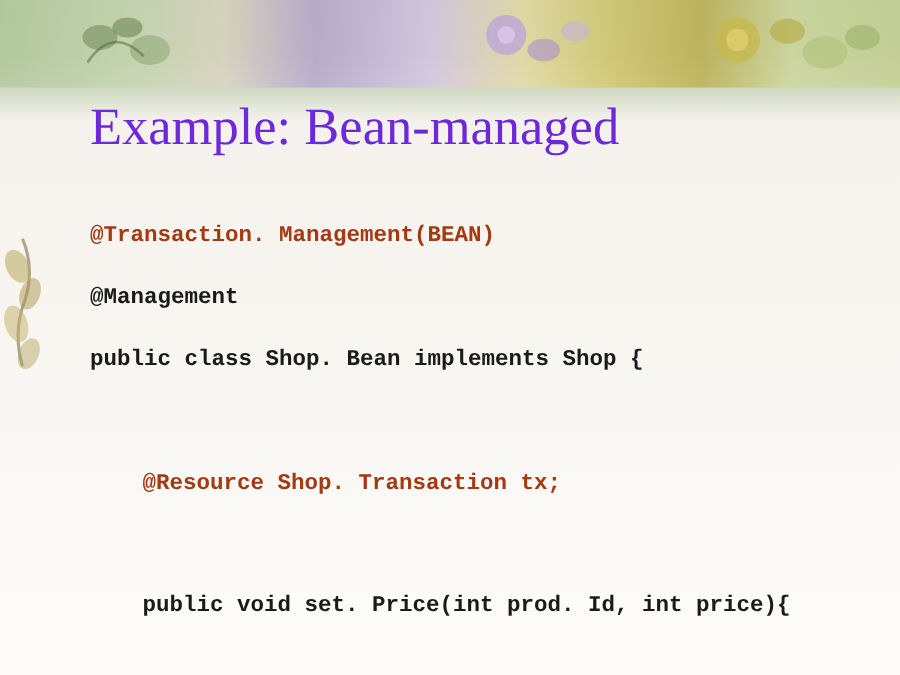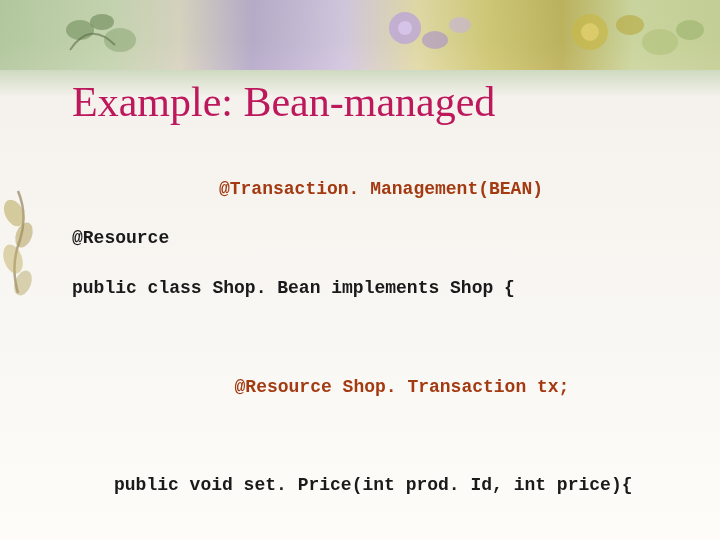--- a/index.html
+++ b/index.html
@@ -40,34 +40,34 @@
   }
   .content {
     position: absolute;
     left: 72px;
     top: 78px;
     right: 30px;
   }
   h1 {
     font-size: 42px;
     font-weight: normal;
-    color: #be185d;
+    color: #6d28d9;
     margin-bottom: 26px;
     letter-spacing: 0px;
   }
   .code {
     font-family: "Courier New", monospace;
     font-size: 18px;
     font-weight: bold;
     line-height: 1.38;
     color: #1a1a1a;
     white-space: pre;
   }
   .ind1 { padding-left: 42px; }
-  .hl { color: #a33a12; text-align: center; }
+  .hl { color: #a33a12; }
   .blank { height: 24px; }
 </style>
 </head>
 <body>
 
 <div class="banner"></div>
 
 <svg class="flora left" width="120" height="70">
   <ellipse cx="20" cy="30" rx="14" ry="10" fill="#7d9968" opacity="0.7"></ellipse>
   <ellipse cx="42" cy="22" rx="12" ry="8" fill="#6b8756" opacity="0.6"></ellipse>
@@ -94,21 +94,21 @@
   <ellipse cx="24" cy="50" rx="8" ry="13" fill="#a99850" opacity="0.5" transform="rotate(20 24 50)"></ellipse>
   <ellipse cx="13" cy="74" rx="9" ry="15" fill="#c0b065" opacity="0.5" transform="rotate(-18 13 74)"></ellipse>
   <ellipse cx="23" cy="98" rx="8" ry="13" fill="#b0a058" opacity="0.45" transform="rotate(22 23 98)"></ellipse>
 </svg>
 
 <div class="content">
   <h1>Example: Bean-managed</h1>
 
   <div class="code">
 <div class="hl">@Transaction. Management(BEAN)</div>
-<div>@Resource</div>
+<div>@Management</div>
 <div>public class Shop. Bean implements Shop {</div>
 <div class="blank"></div>
 <div class="ind1 hl">@Resource Shop. Transaction tx;</div>
 <div class="blank"></div>
 <div class="ind1">public void set. Price(int prod. Id, int price){</div>
 
 
 
 
 

